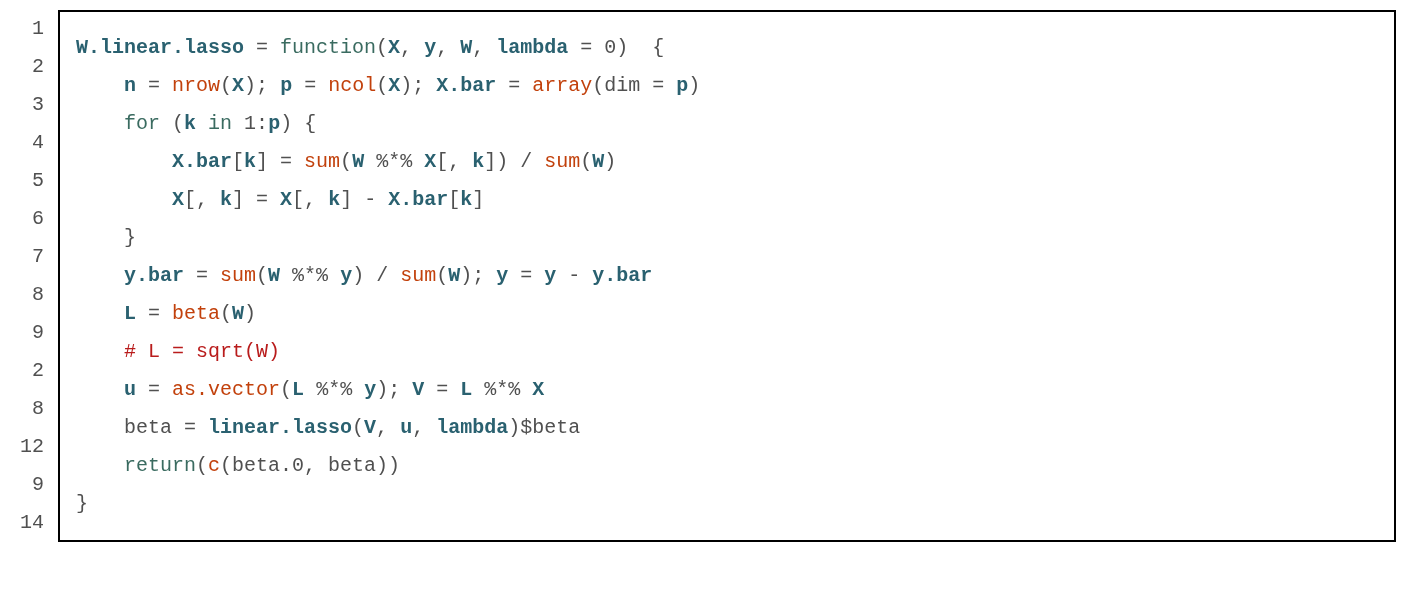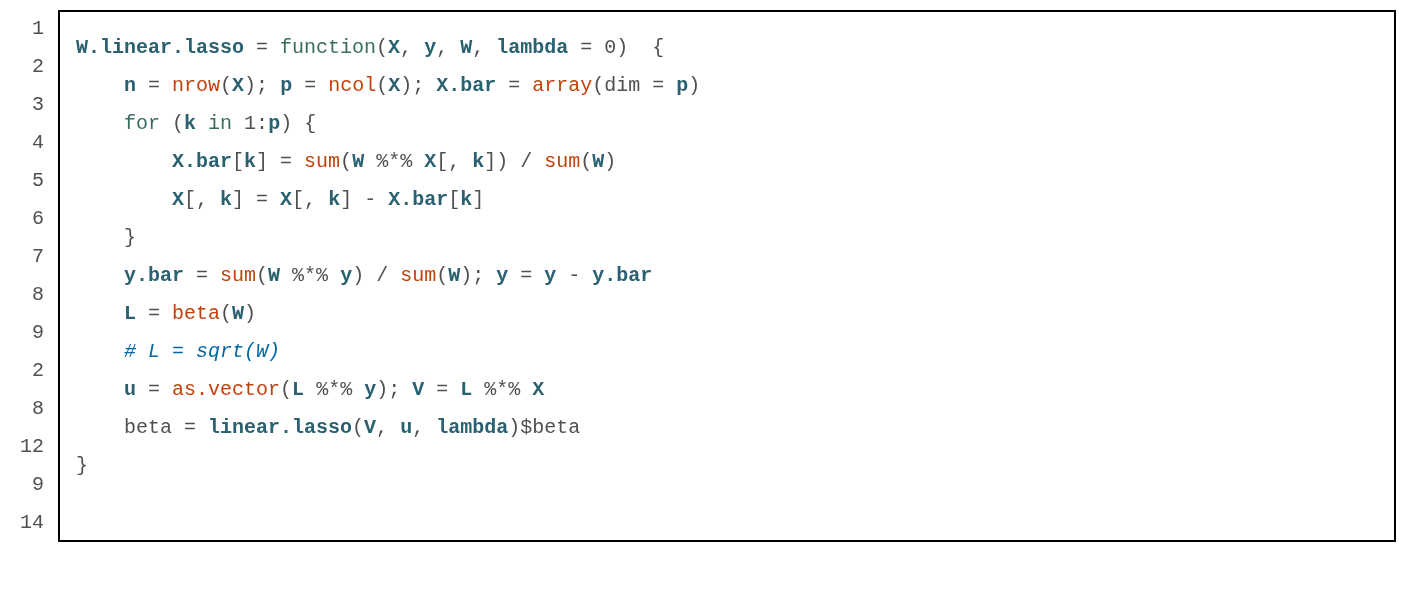--- a/index.html
+++ b/index.html
@@ -28,21 +28,21 @@
     padding: 17px 16px;
     overflow-x: auto;
   }
   .code-box .line { white-space: pre; }
   .tok-name { color: #2a6170; font-weight: bold; }
   .tok-op { color: #505050; }
   .tok-func { color: #c2410c; }
   .tok-num { color: #505050; }
   .tok-punct { color: #505050; }
   .tok-kw { color: #3a6b60; }
-  .tok-comment { color: #0369a1; font-style: italic; }
+  .tok-comment { color: #b91c1c; }
   .tok-dollar { color: #505050; }
 </style>
 </head>
 <body>
 
 <div class="code-container">
   <div class="line-numbers">
     <div>1</div>
     <div>2</div>
     <div>3</div>
@@ -76,17 +76,18 @@
 
     <div class="line"><span>    </span><span class="tok-name">L</span><span class="tok-op"> = </span><span class="tok-func">beta</span><span class="tok-punct">(</span><span class="tok-name">W</span><span class="tok-punct">)</span></div>
 
     <div class="line"><span>    </span><span class="tok-comment"># L = sqrt(W)</span></div>
 
     <div class="line"><span>    </span><span class="tok-name">u</span><span class="tok-op"> = </span><span class="tok-func">as.vector</span><span class="tok-punct">(</span><span class="tok-name">L</span><span class="tok-op"> %*% </span><span class="tok-name">y</span><span class="tok-punct">); </span><span class="tok-name">V</span><span class="tok-op"> = </span><span class="tok-name">L</span><span class="tok-op"> %*% </span><span class="tok-name">X</span></div>
 
     <div class="line"><span class="tok-punct">    beta = </span><span class="tok-name">linear.lasso</span><span class="tok-punct">(</span><span class="tok-name">V</span><span class="tok-punct">, </span><span class="tok-name">u</span><span class="tok-punct">, </span><span class="tok-name">lambda</span><span class="tok-punct">)</span><span class="tok-dollar">$</span><span class="tok-punct">beta</span></div>
 
 
+    <div class="line"><span>    </span><span class="tok-kw">return</span><span class="tok-punct">(</span><span class="tok-func">c</span><span class="tok-punct">(beta.</span><span class="tok-num">0</span><span class="tok-punct">, beta))</span></div>
 
     <div class="line"><span class="tok-punct">}</span></div>
 
   </div>
 </div>
 
 </body></html>

